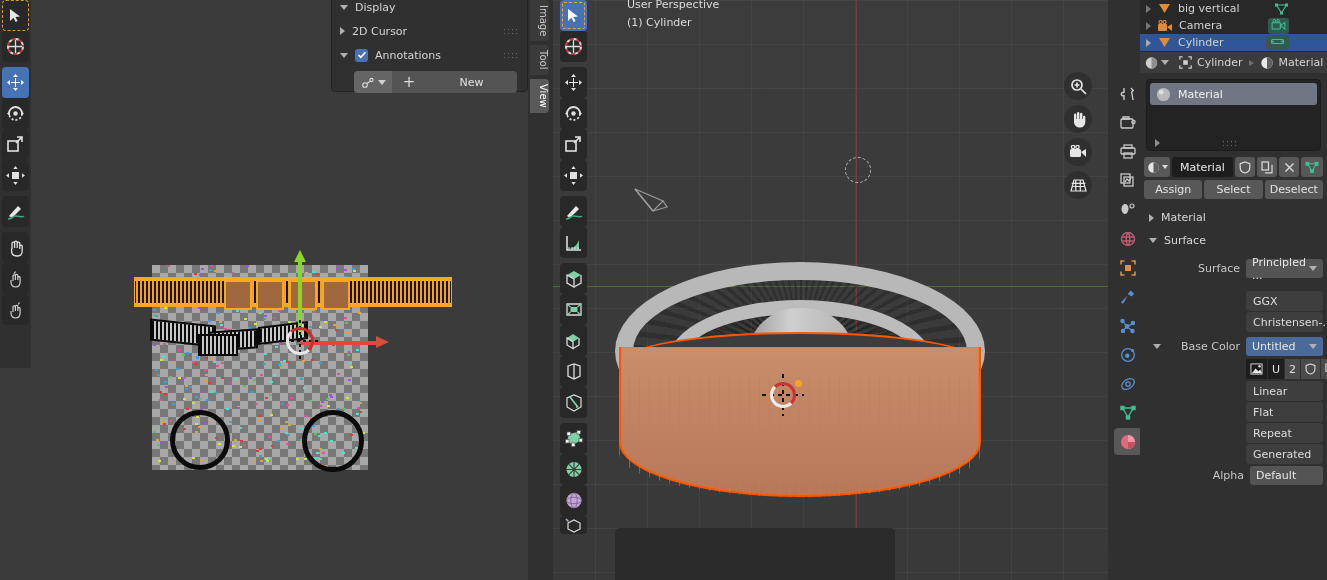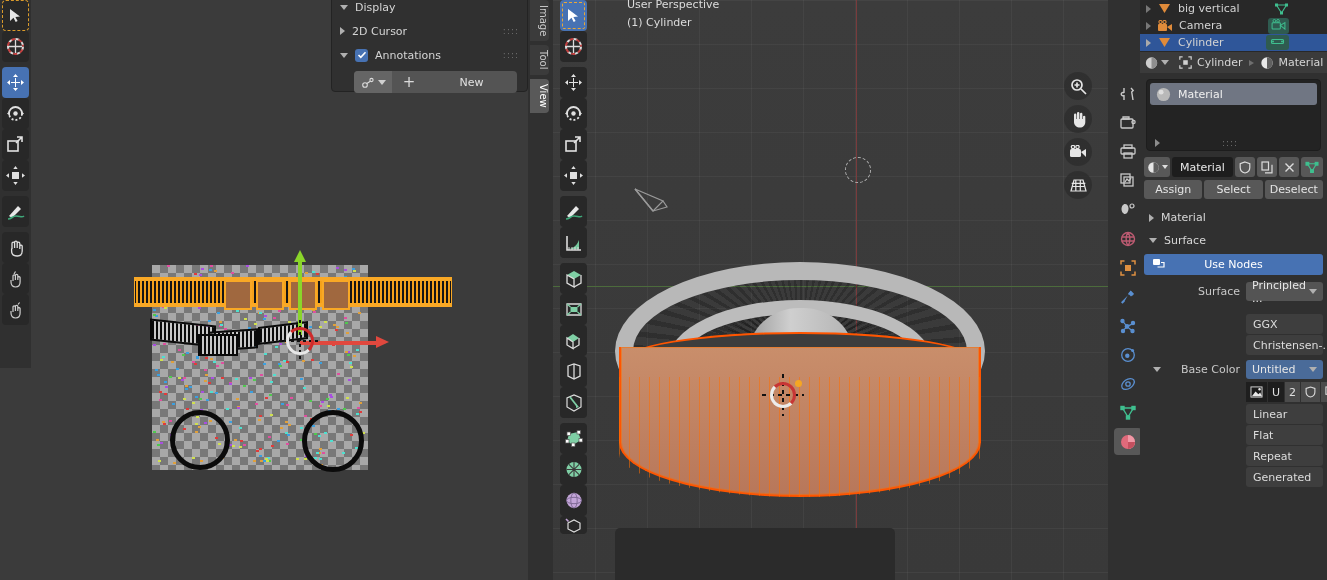--- a/index.html
+++ b/index.html
@@ -1143,29 +1143,20 @@
 
     <div class="sec-row" style="margin-top:7px;">
       <span class="tri-r"></span>
       <span>Material</span>
     </div>
     <div class="sec-row">
       <span class="tri-d"></span>
       <span>Surface</span>
     </div>
 
-    <div id="use-nodes">
-      <span class="ni">
-        <svg width="14" height="13" viewBox="0 0 14 13" fill="none" stroke="#ffffff" stroke-width="1.2">
-            <rect x="1" y="2" width="7" height="6" rx="1" fill="#fff" stroke="none"></rect>
-            <path d="M9 5.5h3v4.5H5.5"></path>
-          </svg>
-      </span>
-      <span>Use Nodes</span>
-    </div>
 
     <div class="prop-row" style="margin-top:6px;">
       <span class="prop-label">Surface</span>
       <span class="prop-val">
         <span>Principled ...</span>
         <span class="tri-d"></span>
       </span>
     </div>
 
     <div class="plain-val" style="margin-top:12px;">
@@ -1216,16 +1207,22 @@
     <div class="plain-val">
       <span>Flat</span>
     </div>
     <div class="plain-val">
       <span>Repeat</span>
     </div>
     <div class="plain-val">
       <span>Generated</span>
     </div>
 
+    <div class="prop-row">
+      <span class="prop-label" style="width:100px;">Alpha</span>
+      <span class="prop-val">
+        <span>Default</span>
+      </span>
+    </div>
   </div>
 
 
 </div>
 
 </body></html>

